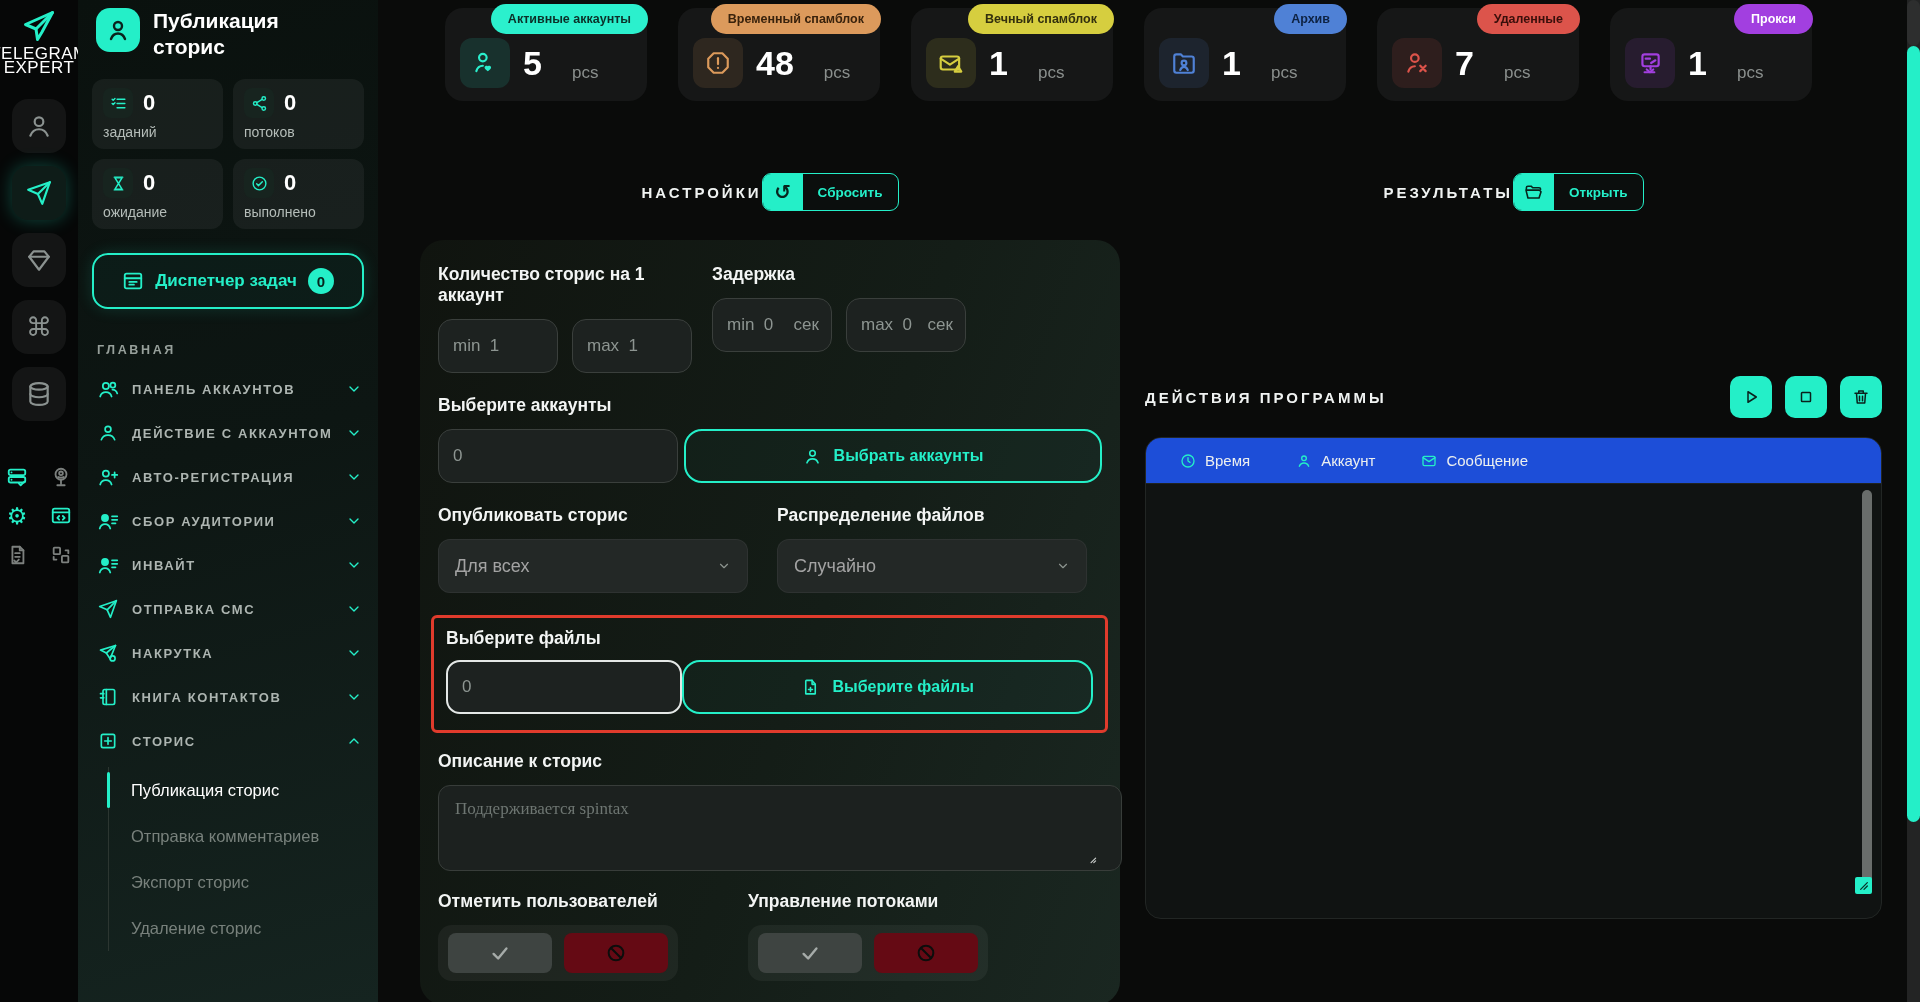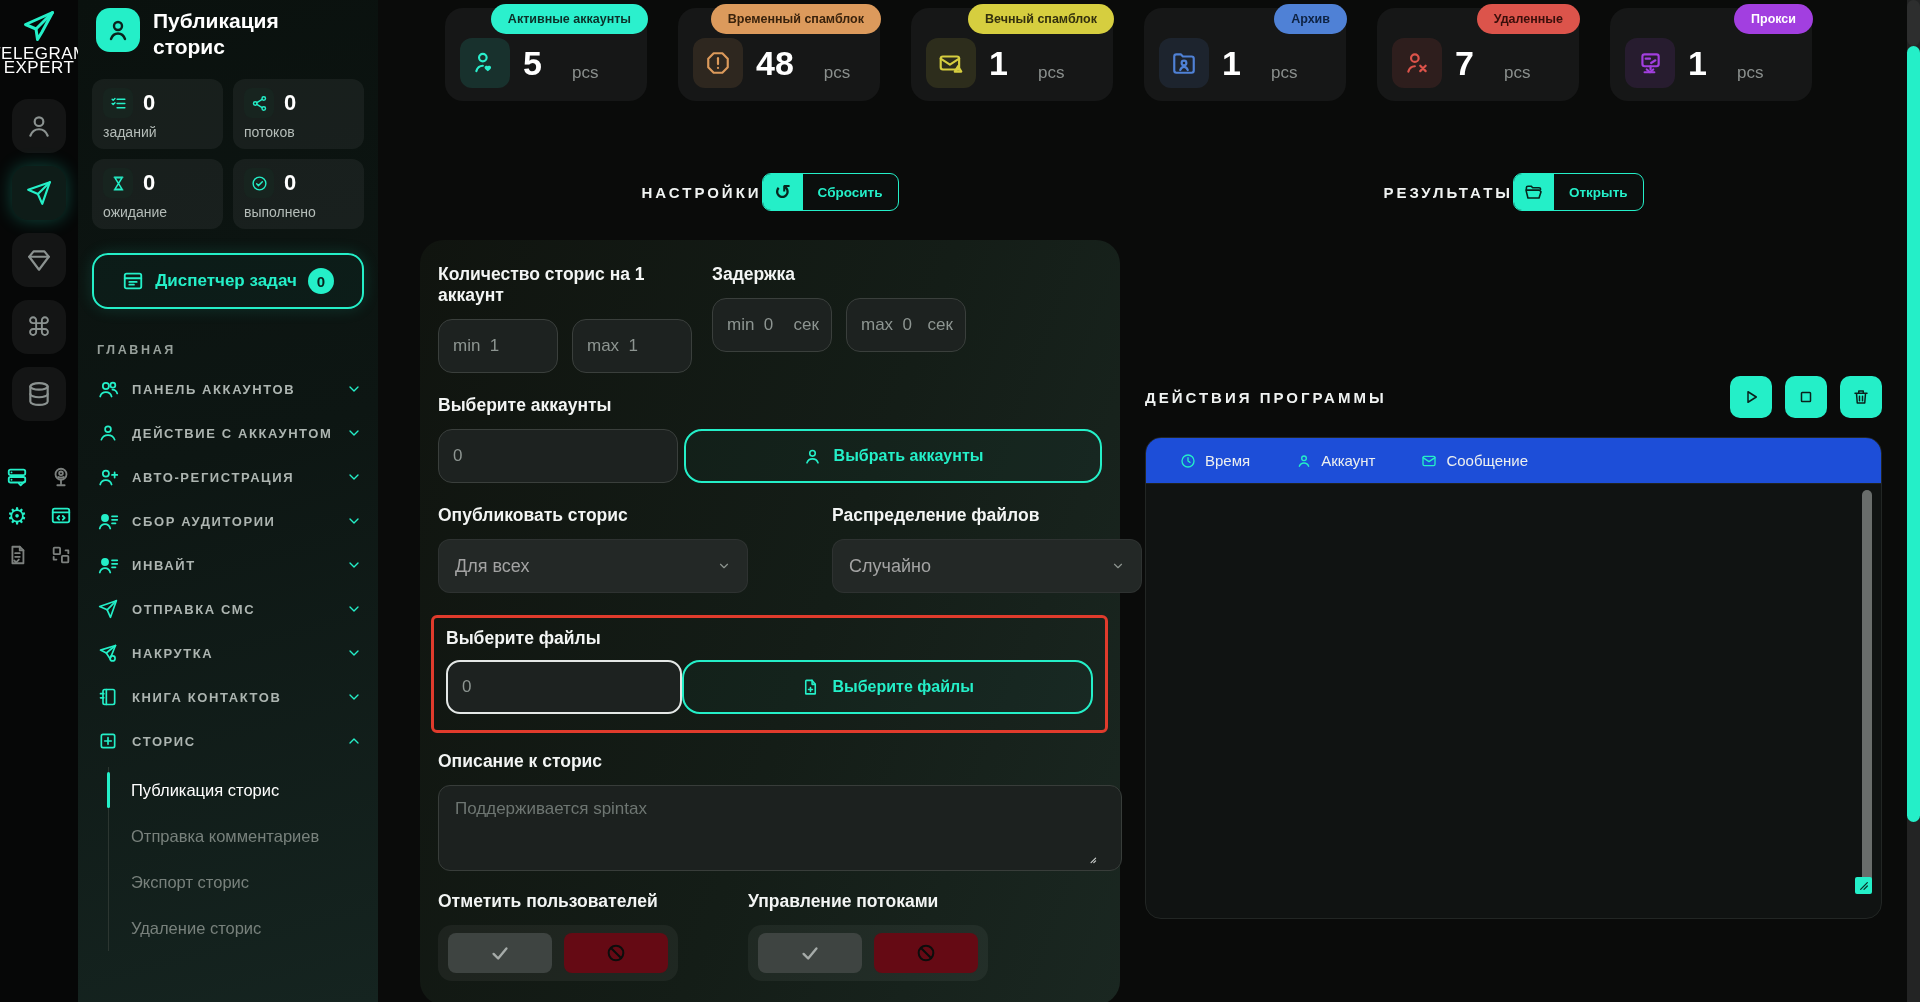--- a/index.html
+++ b/index.html
@@ -73,29 +73,29 @@
   .inp.small{width:120px}
   .inp.w240{width:240px}
   .inp.white{border:2px solid #e4e8e6}
   .bare{background:none;border:none;outline:none;color:inherit;font:inherit;width:100%;padding:0}
   .sfx{position:absolute;right:12px;color:#8d9591}
   .mt22{margin-top:22px}
   .between{display:flex;justify-content:space-between;align-items:center}
   .btn-outline{height:54px;width:418px;border:2px solid #24efc8;border-radius:18px;background:rgba(36,239,200,.03);
                color:#24efc8;font-size:16px;font-weight:bold;display:flex;align-items:center;justify-content:center;gap:12px;
                cursor:pointer;font-family:inherit}
-  .selrow{display:flex;gap:84px}
+  .selrow{display:flex;gap:29px}
   .selcol{width:310px}
   .sel{height:54px;width:310px;background:#232826;border:1px solid rgba(255,255,255,.05);border-radius:12px;
        display:flex;align-items:center;justify-content:space-between;padding:0 16px;color:#a3a3a3;font-size:18px;cursor:pointer}
   .sel .chv{color:#8d948f}
   .hl-box{border:3px solid var(--hl,#e03b2c);border-radius:6px;margin:22px -6px 0 -7px;padding:10px 12px 16px}
   .txa-wrap{position:relative}
   .txa{display:block;width:684px;height:86px;background:#1c211f;border:1px solid #383d3a;border-radius:12px;
-       padding:13px 16px;color:#ffffff;font-size:17px;font-family:Liberation Sans, sans-serif;resize:none;outline:none}
+       padding:13px 16px;color:#ffffff;font-size:17px;font-family:Liberation Serif, serif;resize:none;outline:none}
   .txa::placeholder{color:#6e7672}
   .rsz{position:absolute;right:5px;bottom:7px;color:#cdd1cf}
   .tglrow{display:flex;gap:16px;margin-top:20px}
   .tglcol{width:310px}
   .tgl{width:240px;height:56px;background:rgba(255,255,255,.05);border-radius:14px;display:flex;align-items:center;justify-content:center;gap:12px;padding:0 8px}
   .seg{width:104px;height:40px;border-radius:8px;display:grid;place-items:center;cursor:pointer}
   .seg.ok{background:#3e4441;color:#a6aca9}
   .seg.no{background:#650a14;color:#0c0d0c}
 
   

